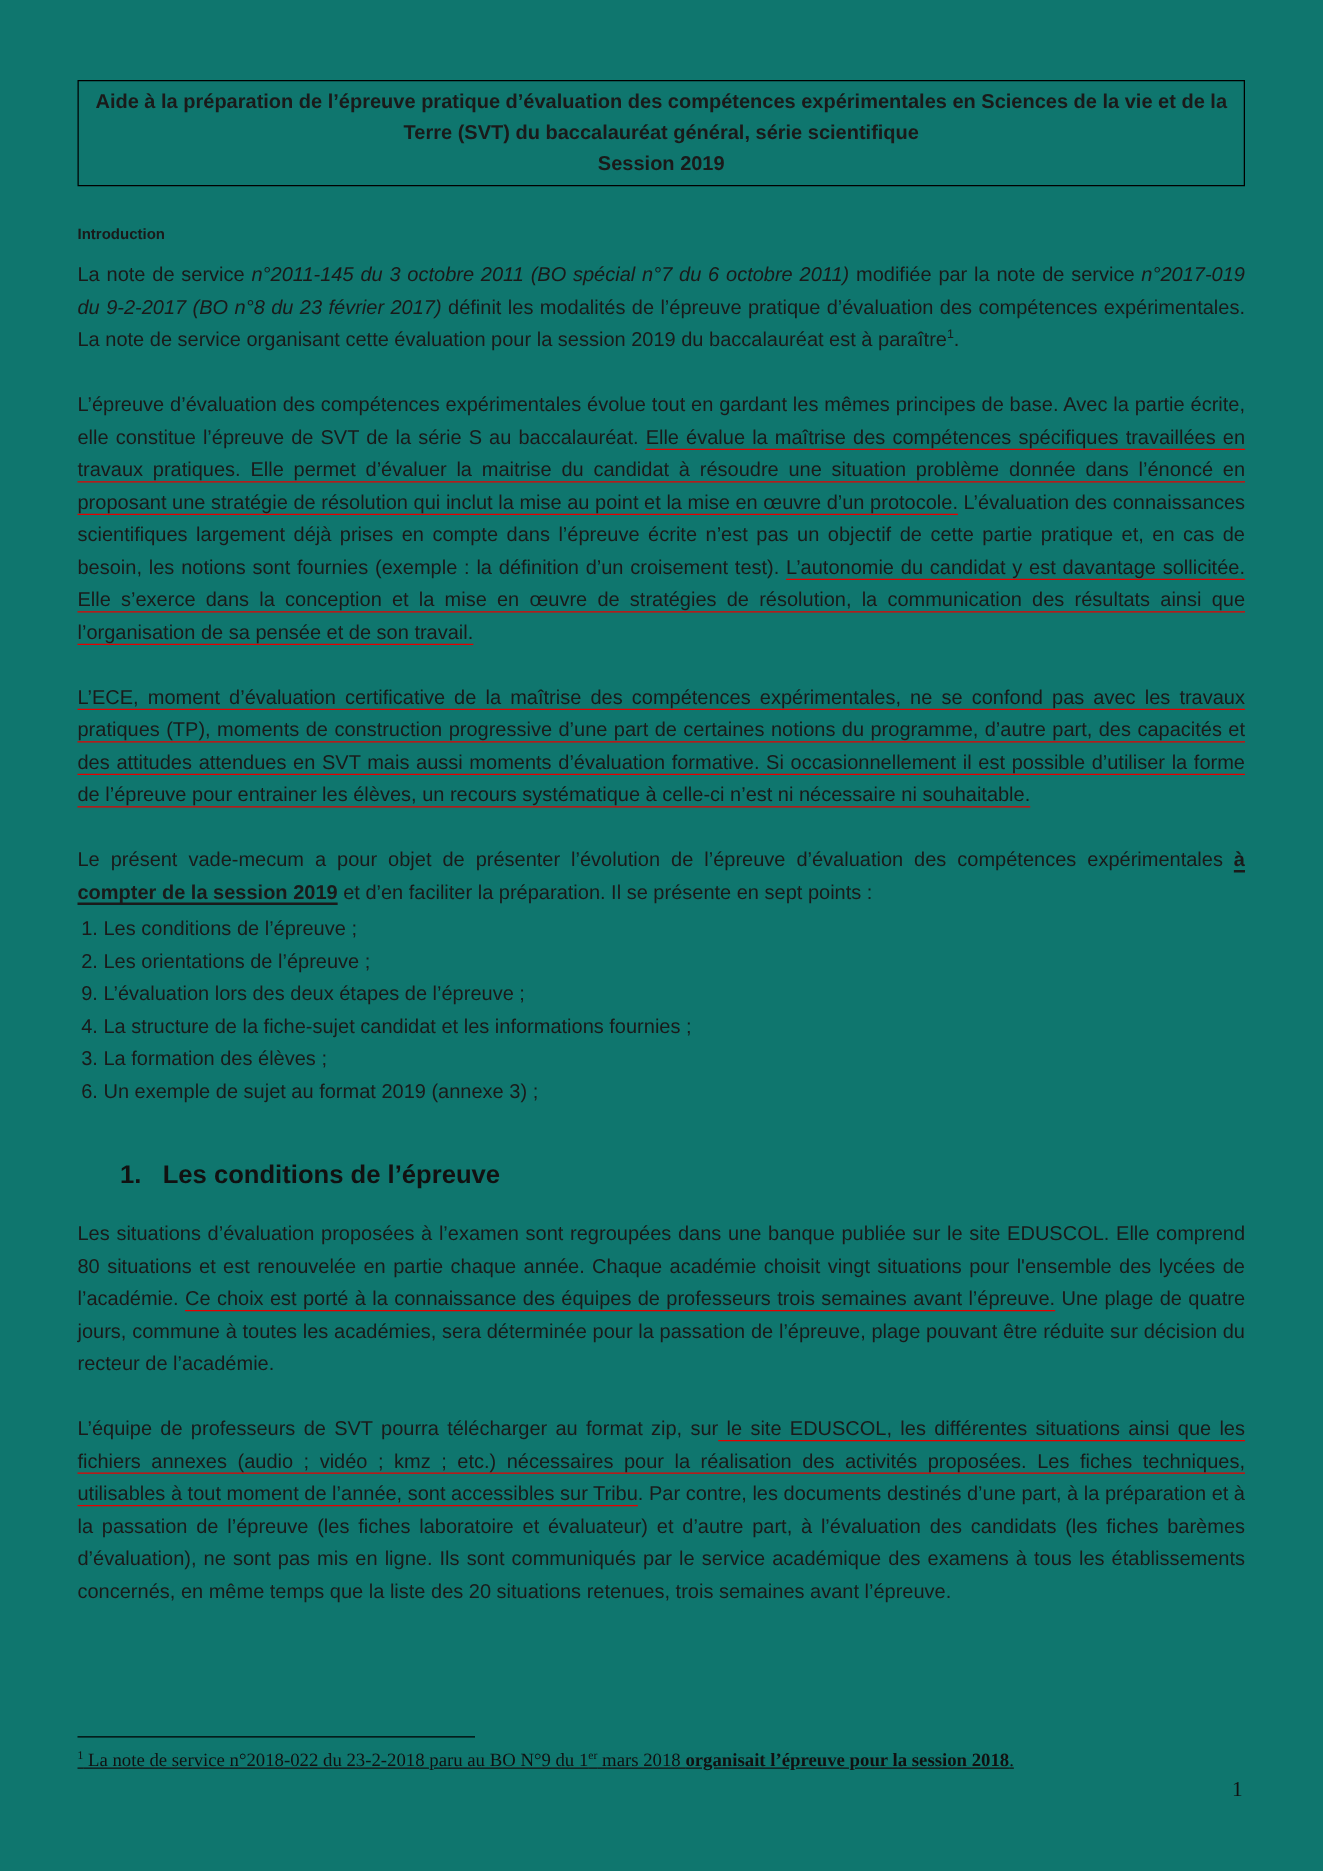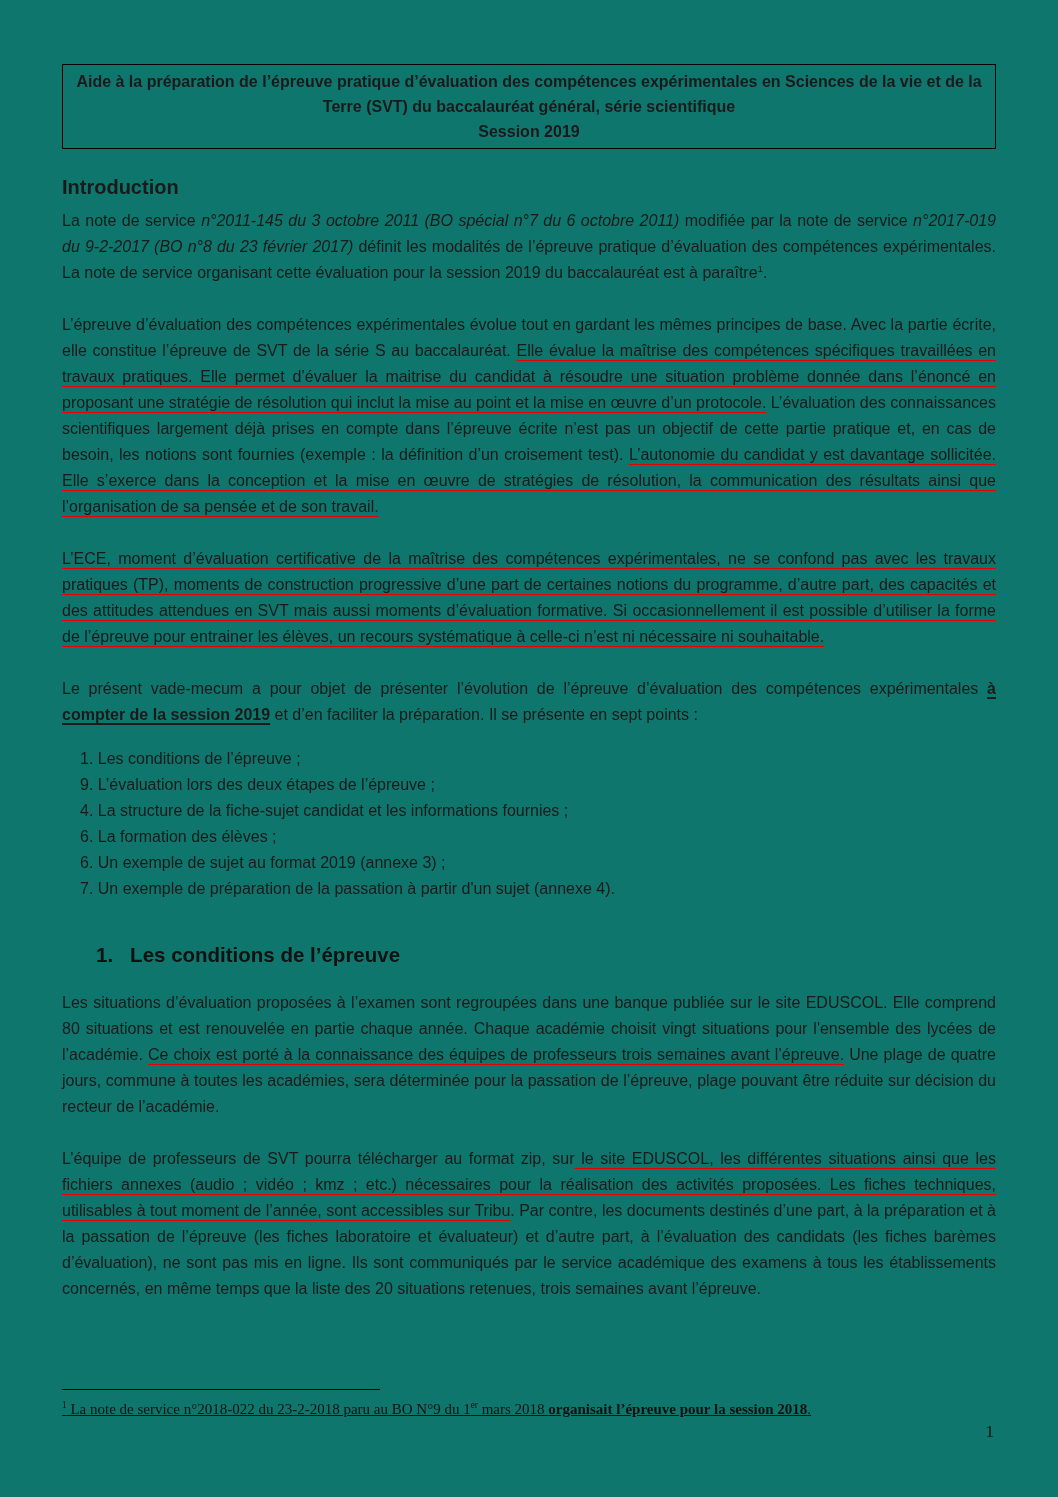--- a/index.html
+++ b/index.html
@@ -22,30 +22,30 @@
   }
   .title-box {
     border: 1px solid #000000;
     text-align: center;
     font-weight: 700;
     line-height: 25px;
     padding: 4px 10px;
   }
   .title-box p { margin: 0; }
   .intro-heading {
-    font-size: 20px;
+    font-size: 12px;
     font-weight: 700;
     margin: 25px 0 8px 0;
   }
   p.para {
     margin: 26px 0 0 0;
     text-align: justify;
   }
   p.para.first { margin-top: 0; }
-  .list { margin: 18px; }
+  .list { margin: 3px; }
   .list-item { line-height: 26px; }
   .section-heading {
     margin: 40px 0 22px 34px;
     font-size: 20.5px;
     font-weight: 700;
     color: #111111;
   }
   .sec-num { margin-right: 17px; }
   .run-i { font-style: italic; }
   .run-b { font-weight: 700; }
@@ -108,25 +108,25 @@
 
   <h2 class="intro-heading">Introduction</h2>
 
   <p class="para first"><span>La note de service </span><span class="run-i">n°2011-145 du 3 octobre 2011 (BO spécial n°7 du 6 octobre 2011)</span><span> modifiée par la note de service </span><span class="run-i">n°2017-019 du 9-2-2017 (BO n°8 du 23 février 2017)</span><span> définit les modalités de l’épreuve pratique d’évaluation des compétences expérimentales. La note de service organisant cette évaluation pour la session 2019 du baccalauréat est à paraître</span><span class="run-sup">1</span><span>.</span></p>
   <p class="para"><span>L’épreuve d’évaluation des compétences expérimentales évolue tout en gardant les mêmes principes de base. Avec la partie écrite, elle constitue l’épreuve de SVT de la série S au baccalauréat. </span><span class="run-ru">Elle évalue la maîtrise des compétences spécifiques travaillées en travaux pratiques. Elle permet d’évaluer la maitrise du candidat à résoudre une situation problème donnée dans l’énoncé en proposant une stratégie de résolution qui inclut la mise au point et la mise en œuvre d’un protocole.</span><span> L’évaluation des connaissances scientifiques largement déjà prises en compte dans l’épreuve écrite n’est pas un objectif de cette partie pratique et, en cas de besoin, les notions sont fournies (exemple : la définition d’un croisement test). </span><span class="run-ru">L’autonomie du candidat y est davantage sollicitée. Elle s’exerce dans la conception et la mise en œuvre de stratégies de résolution, la communication des résultats ainsi que l’organisation de sa pensée et de son travail.</span></p>
   <p class="para"><span class="run-ru">L’ECE, moment d’évaluation certificative de la maîtrise des compétences expérimentales, ne se confond pas avec les travaux pratiques (TP), moments de construction progressive d’une part de certaines notions du programme, d’autre part, des capacités et des attitudes attendues en SVT mais aussi moments d’évaluation formative. Si occasionnellement il est possible d’utiliser la forme de l’épreuve pour entrainer les élèves, un recours systématique à celle-ci n’est ni nécessaire ni souhaitable.</span></p>
   <p class="para"><span>Le présent vade-mecum a pour objet de présenter l’évolution de l’épreuve d’évaluation des compétences expérimentales </span><span class="run-bu">à compter de la session 2019</span><span> et d’en faciliter la préparation. Il se présente en sept points :</span></p>
 
   <div class="list">
     <div class="list-item">1. Les conditions de l’épreuve ;</div>
+    <div class="list-item">2. Les orientations de l’épreuve ;</div>
     <div class="list-item">9. L’évaluation lors des deux étapes de l’épreuve ;</div>
     <div class="list-item">4. La structure de la fiche-sujet candidat et les informations fournies ;</div>
-    <div class="list-item">6. La formation des élèves ;</div>
+    <div class="list-item">3. La formation des élèves ;</div>
     <div class="list-item">6. Un exemple de sujet au format 2019 (annexe 3) ;</div>
-    <div class="list-item">7. Un exemple de préparation de la passation à partir d'un sujet (annexe 4).</div>
   </div>
 
   <div class="section-heading">
     <span class="sec-num">1.</span><span class="sec-title">Les conditions de l’épreuve</span>
   </div>
 
   <p class="para first"><span>Les situations d’évaluation proposées à l’examen sont regroupées dans une banque publiée sur le site EDUSCOL. Elle comprend 80 situations et est renouvelée en partie chaque année. Chaque académie choisit vingt situations pour l'ensemble des lycées de l’académie. </span><span class="run-ru">Ce choix est porté à la connaissance des équipes de professeurs trois semaines avant l’épreuve.</span><span> Une plage de quatre jours, commune à toutes les académies, sera déterminée pour la passation de l’épreuve, plage pouvant être réduite sur décision du recteur de l’académie.</span></p>
   <p class="para"><span>L’équipe de professeurs de SVT pourra télécharger au format zip, sur</span><span class="run-ru"> le site EDUSCOL, les différentes situations ainsi que les fichiers annexes (audio ; vidéo ; kmz ; etc.) nécessaires pour la réalisation des activités proposées. Les fiches techniques, utilisables à tout moment de l’année, sont accessibles sur Tribu</span><span>. Par contre, les documents destinés d’une part, à la préparation et à la passation de l’épreuve (les fiches laboratoire et évaluateur) et d’autre part, à l’évaluation des candidats (les fiches barèmes d’évaluation), ne sont pas mis en ligne. Ils sont communiqués par le service académique des examens à tous les établissements concernés, en même temps que la liste des 20 situations retenues, trois semaines avant l’épreuve.</span></p>
 
   <div class="footnote-area">

